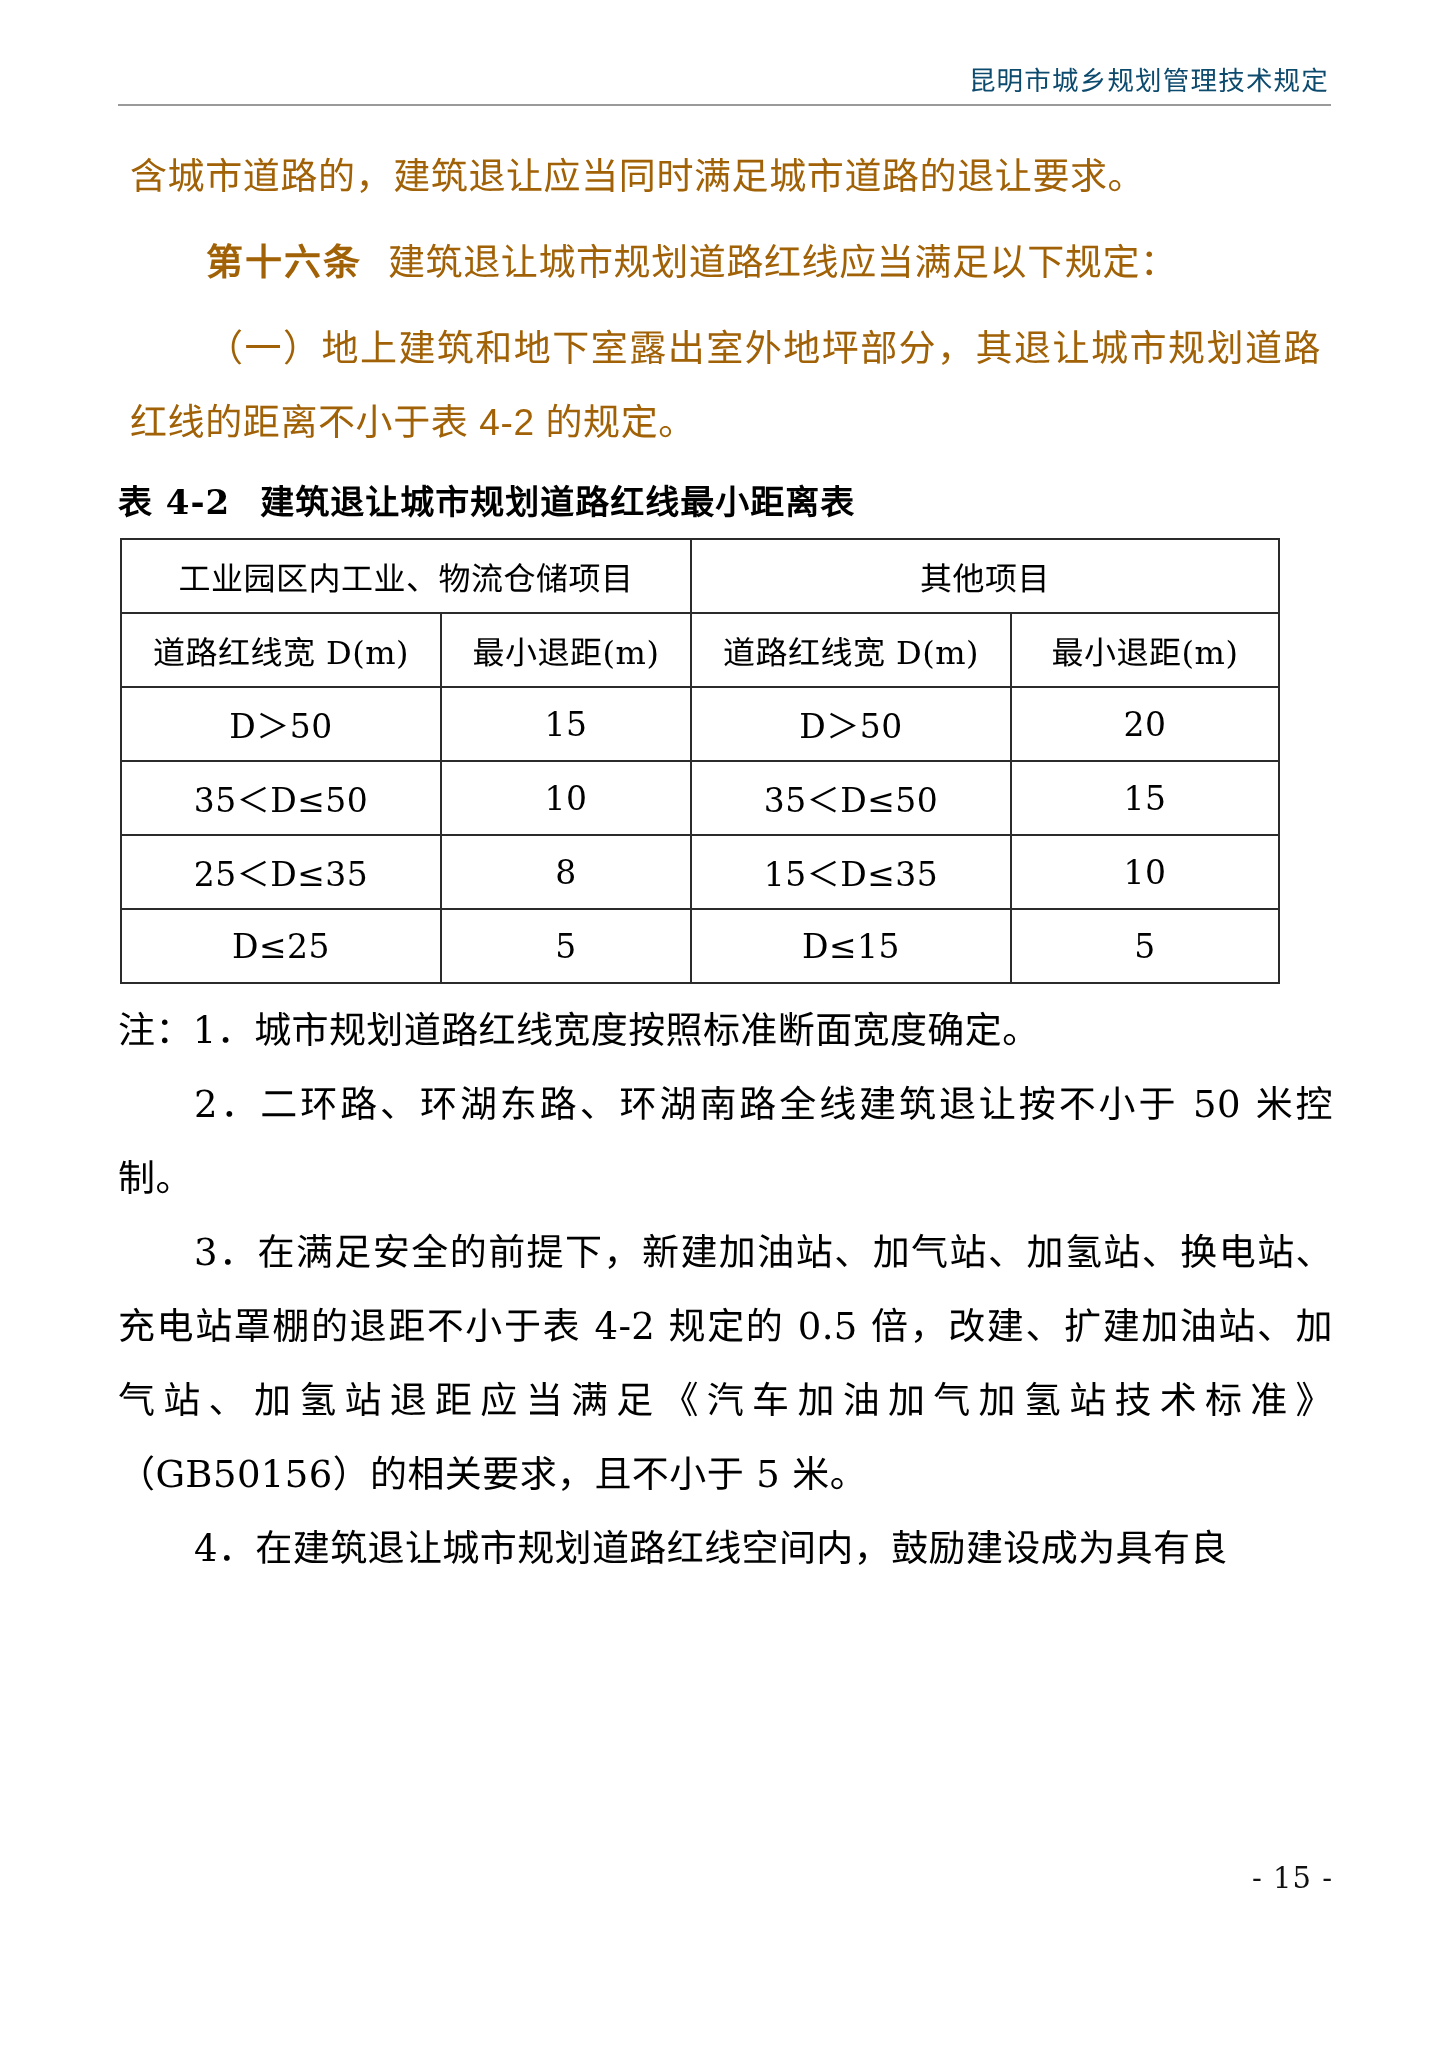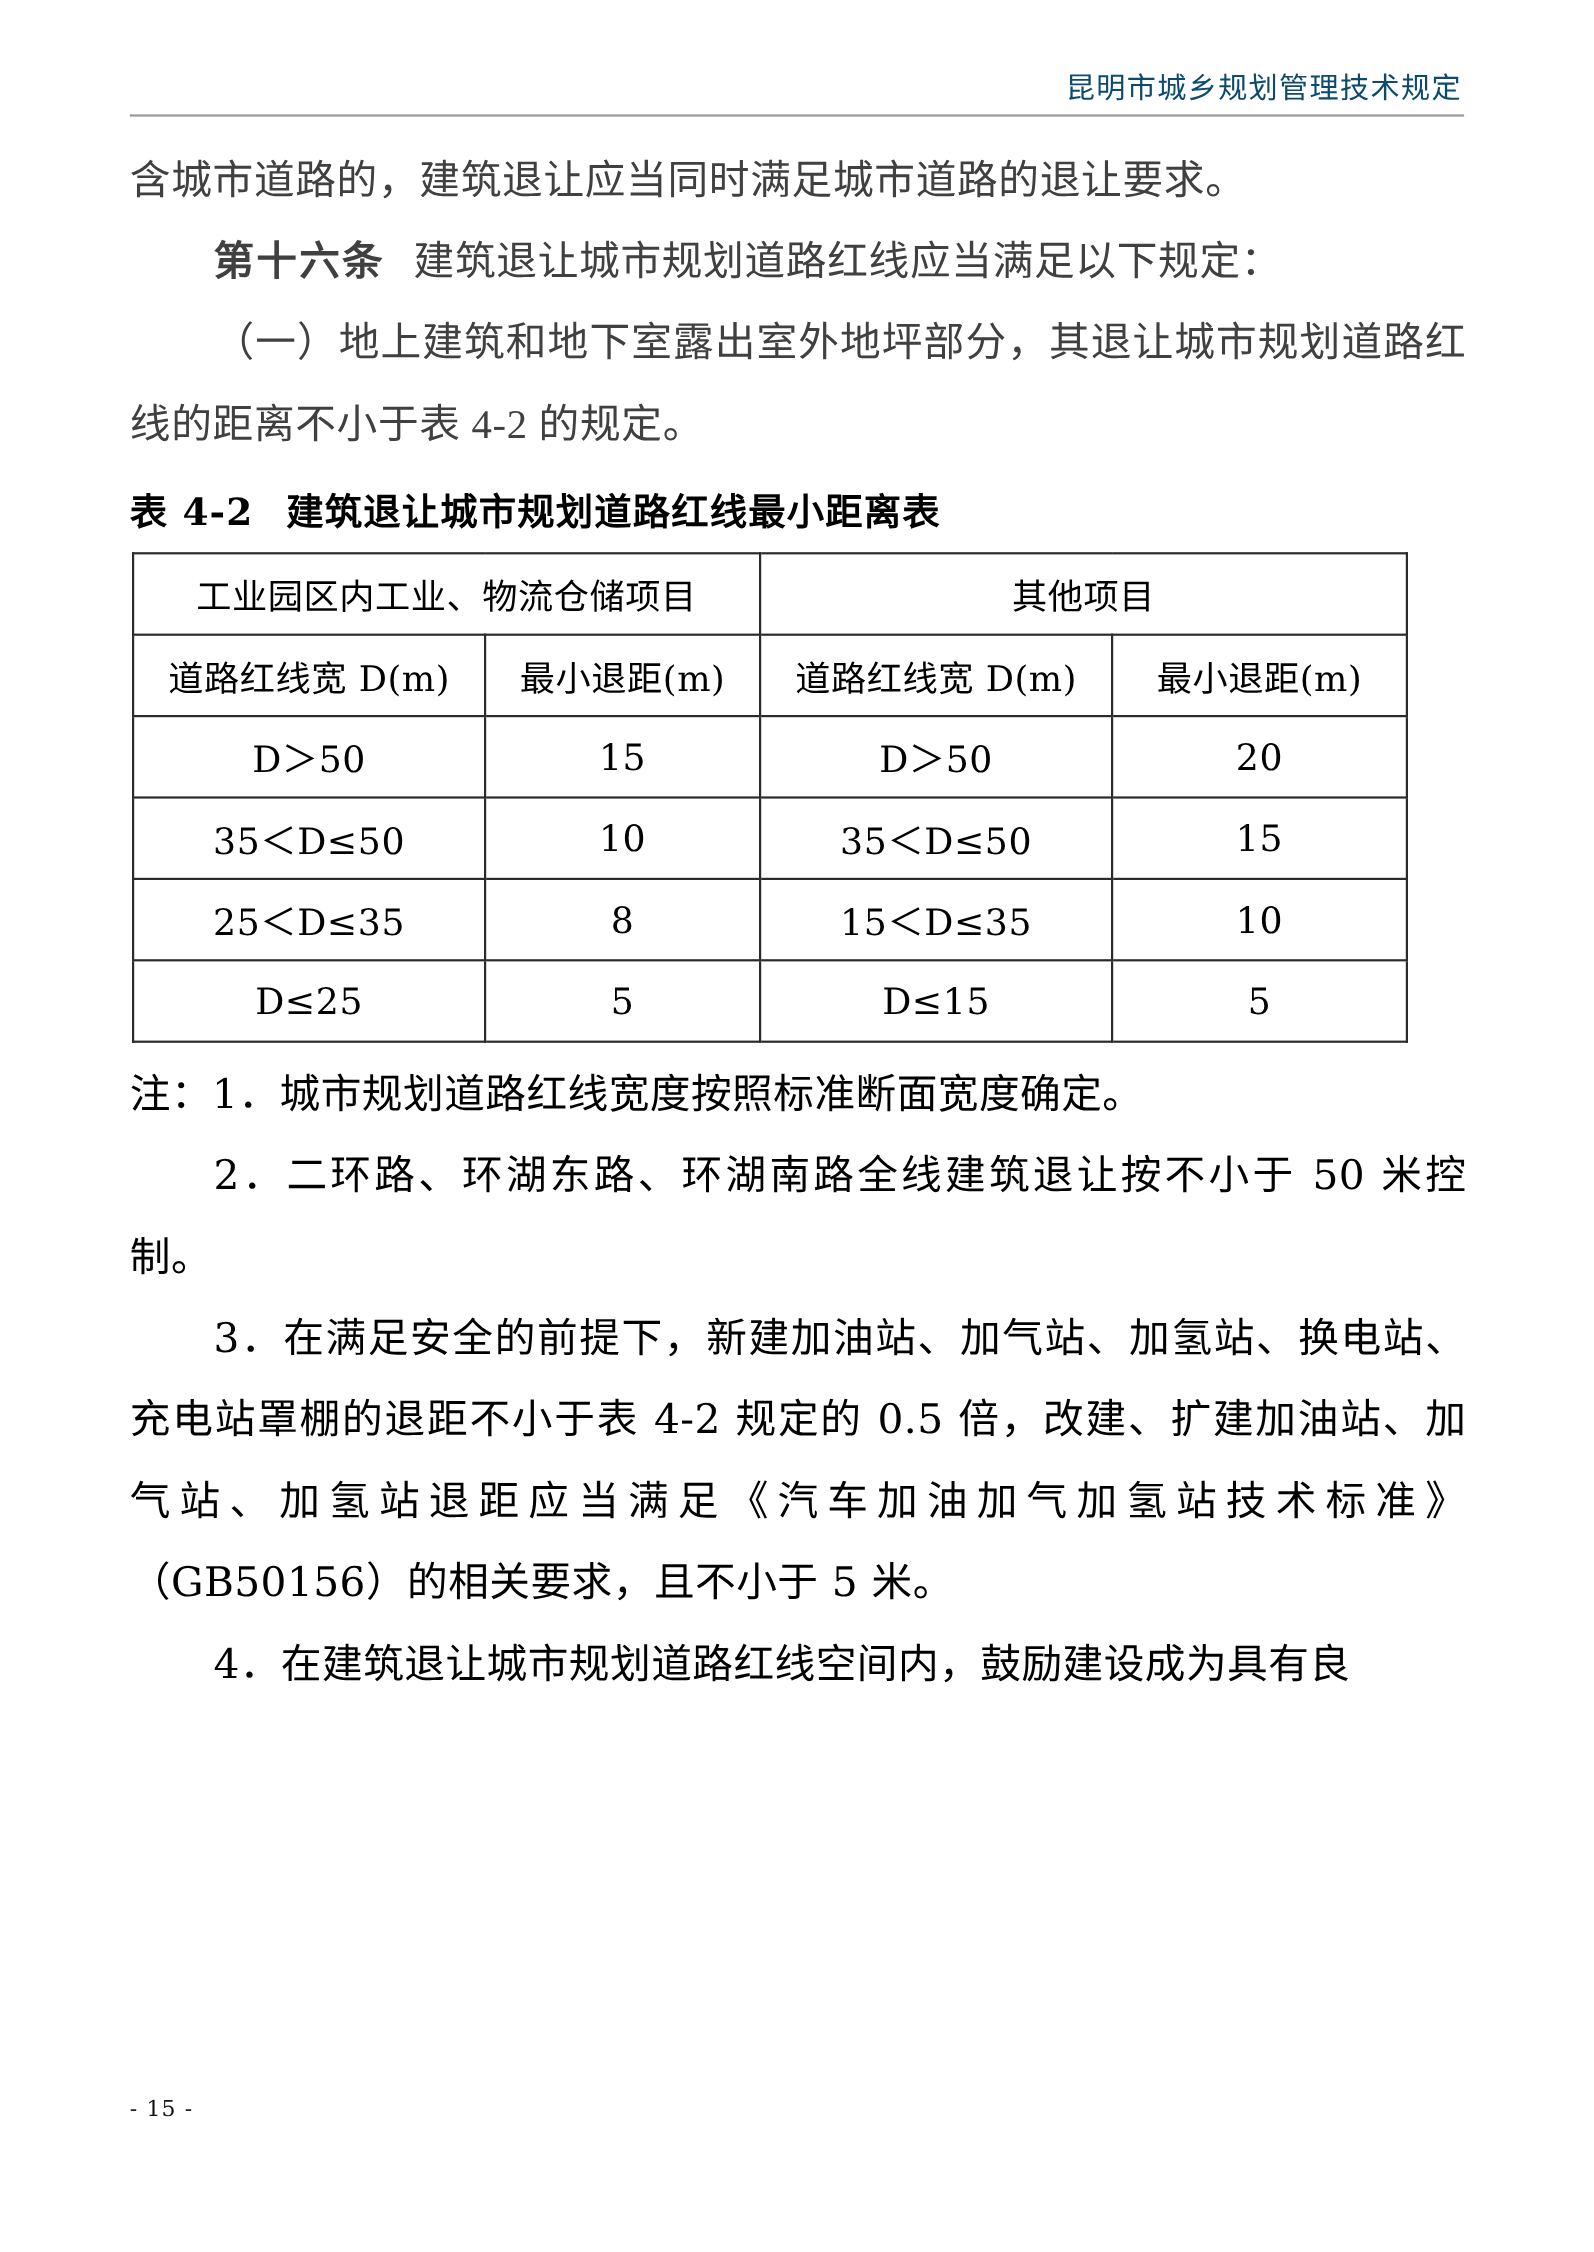--- a/index.html
+++ b/index.html
@@ -49,28 +49,28 @@
 
   
   .content {
     position: absolute;
     left: 118px;
     top: 128px;
     width: 1215px;
   }
 
   p.para {
-    margin: 0;
+    margin: 12px;
     font-size: 37px;
     line-height: 74px;
     letter-spacing: 0.6px;
     text-align: justify;
     text-justify: inter-ideograph;
-    font-family: Liberation Serif, serif;
-    color: #404040;
+    font-family: Liberation Sans, sans-serif;
+    color: #a16207;
   }
   p.indent2 { text-indent: 76px; }
   p.indent-art { text-indent: 76px; }
 
   .art-no {
     font-weight: bold;
     letter-spacing: 2px;
   }
   .art-gap { display: inline-block; width: 26px; }
 
@@ -121,23 +121,24 @@
     text-justify: inter-ideograph;
     font-family: "DejaVu Serif", "Liberation Serif", serif;
   }
   p.note-first { text-indent: 0; }
   p.note-ind { text-indent: 76px; }
 
   
   .footer {
     position: absolute;
     left: 118px;
-    top: 1905px;
+    top: 1861px;
     width: 1215px;
-    font-size: 20px;
+    text-align: right;
+    font-size: 29px;
     letter-spacing: 1px;
     font-family: "DejaVu Serif", "Liberation Serif", serif;
     color: #111111;
   }
 </style>
 </head>
 <body>
 
 <div class="page">
 

